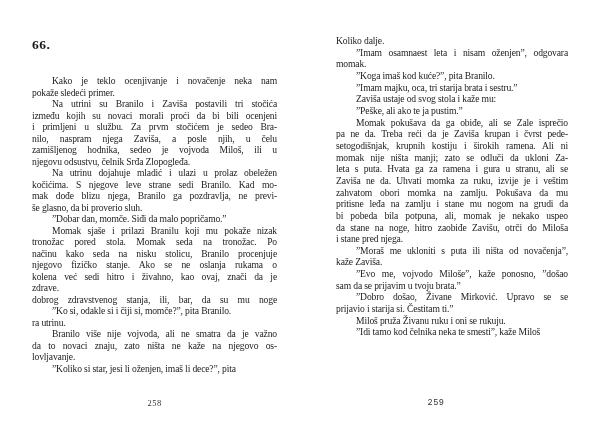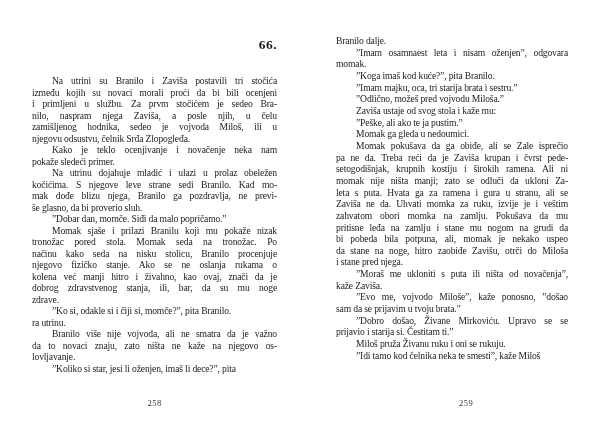--- a/index.html
+++ b/index.html
@@ -9,21 +9,21 @@
     background: #ffffff;
     overflow: hidden;
     font-family: "Liberation Serif", serif;
     color: #212121;
     -webkit-font-smoothing: antialiased;
   }
   .page-block { position: absolute; }
   .chapter-heading {
     position: absolute;
     left: 32px; top: 37px; width: 245px;
-    text-align: right;
+    text-align: left;
     font-weight: bold;
     font-size: 13.5px;
     letter-spacing: 0.5px;
     color: #1b1b1b;
   }
   .text-block {
     position: absolute;
     font-size: 9.6px;
     letter-spacing: -0.15px;
     color: #222222;
@@ -36,57 +36,57 @@
   .line.ind { text-indent: 20px; }
   .page-number {
     position: absolute;
     top: 398px;
     font-size: 8.5px;
     letter-spacing: 0.5px;
     text-align: center;
     color: #333333;
   }
   .page-number.left  { left: 32px;  width: 245px; }
-  .page-number.right { left: 350px; width: 232px; }
+  .page-number.right { left: 320px; width: 232px; font-family: Liberation Mono, monospace; }
 </style>
 </head>
 <body style="background: rgb(255, 255, 255); color: rgb(34, 34, 34);">
 
 <div class="page-block">
   <div class="chapter-heading">66.</div>
   <div class="text-block left">
       <div class="para">
+        <div class="line j ind">Kako je teklo ocenjivanje i novačenje neka nam</div>
+        <div class="line">pokaže sledeći primer.</div>
+      </div>
+      <div class="para">
         <div class="line j ind">Na utrini su Branilo i Zaviša postavili tri stočića</div>
         <div class="line j">između kojih su novaci morali proći da bi bili ocenjeni</div>
         <div class="line j">i primljeni u službu. Za prvm stočićem je sedeo Bra-</div>
         <div class="line j">nilo, naspram njega Zaviša, a posle njih, u čelu</div>
         <div class="line j">zamišljenog hodnika, sedeo je vojvoda Miloš, ili u</div>
         <div class="line">njegovu odsustvu, čelnik Srđa Zlopogleđa.</div>
-      </div>
-      <div class="para">
-        <div class="line j ind">Kako je teklo ocenjivanje i novačenje neka nam</div>
-        <div class="line">pokaže sledeći primer.</div>
       </div>
       <div class="para">
         <div class="line j ind">Na utrinu dojahuje mladić i ulazi u prolaz obeležen</div>
         <div class="line j">kočićima. S njegove leve strane sedi Branilo. Kad mo-</div>
         <div class="line j">mak dođe blizu njega, Branilo ga pozdravlja, ne previ-</div>
         <div class="line">še glasno, da bi proverio sluh.</div>
       </div>
       <div class="para">
         <div class="line ind">”Dobar dan, momče. Siđi da malo popričamo.”</div>
       </div>
       <div class="para">
         <div class="line j ind">Momak sjaše i prilazi Branilu koji mu pokaže nizak</div>
         <div class="line j">tronožac pored stola. Momak seda na tronožac. Po</div>
         <div class="line j">načinu kako seda na nisku stolicu, Branilo procenjuje</div>
         <div class="line j">njegovo fizičko stanje. Ako se ne oslanja rukama o</div>
-        <div class="line j">kolena već manji hitro i živahno, kao ovaj, znači da je</div>
+        <div class="line j">kolena već sedi hitro i živahno, kao ovaj, znači da je</div>
+        <div class="line">zdrave.</div>
         <div class="line j">dobrog zdravstvenog stanja, ili, bar, da su mu noge</div>
-        <div class="line">zdrave.</div>
       </div>
       <div class="para">
         <div class="line ind">”Ko si, odakle si i čiji si, momče?”, pita Branilo.</div>
       </div>
       <div class="para">
         <div class="line">ra utrinu.</div>
       </div>
       <div class="para">
         <div class="line j ind">Branilo više nije vojvoda, ali ne smatra da je važno</div>
         <div class="line j">da to novaci znaju, zato ništa ne kaže na njegovo os-</div>
@@ -95,43 +95,37 @@
       <div class="para">
         <div class="line ind">”Koliko si star, jesi li oženjen, imaš li dece?”, pita</div>
       </div>
     </div>
   <div class="page-number left">258</div>
 </div>
 
 <div class="page-block">
   <div class="text-block right">
       <div class="para">
-        <div class="line">Branilo dalje.</div>
+        <div class="line">Koliko dalje.</div>
       </div>
       <div class="para">
         <div class="line j ind">”Imam osamnaest leta i nisam oženjen”, odgovara</div>
         <div class="line">momak.</div>
       </div>
       <div class="para">
         <div class="line ind">”Koga imaš kod kuće?”, pita Branilo.</div>
       </div>
       <div class="para">
         <div class="line ind">”Imam majku, oca, tri starija brata i sestru.”</div>
       </div>
       <div class="para">
-        <div class="line ind">”Odlično, možeš pred vojvodu Miloša.”</div>
-      </div>
-      <div class="para">
         <div class="line ind">Zaviša ustaje od svog stola i kaže mu:</div>
       </div>
       <div class="para">
         <div class="line ind">”Peške, ali ako te ja pustim.”</div>
-      </div>
-      <div class="para">
-        <div class="line ind">Momak ga gleda u nedoumici.</div>
       </div>
       <div class="para">
         <div class="line j ind">Momak pokušava da ga obiđe, ali se Zale isprečio</div>
         <div class="line j">pa ne da. Treba reći da je Zaviša krupan i čvrst pede-</div>
         <div class="line j">setogodišnjak, krupnih kostiju i širokih ramena. Ali ni</div>
         <div class="line j">momak nije ništa manji; zato se odluči da ukloni Za-</div>
         <div class="line j">leta s puta. Hvata ga za ramena i gura u stranu, ali se</div>
         <div class="line j">Zaviša ne da. Uhvati momka za ruku, izvije je i veštim</div>
         <div class="line j">zahvatom obori momka na zamlju. Pokušava da mu</div>
         <div class="line j">pritisne leđa na zamlju i stane mu nogom na grudi da</div>
@@ -141,21 +135,21 @@
       </div>
       <div class="para">
         <div class="line j ind">”Moraš me ukloniti s puta ili ništa od novačenja”,</div>
         <div class="line">kaže Zaviša.</div>
       </div>
       <div class="para">
         <div class="line j ind">”Evo me, vojvodo Miloše”, kaže ponosno, ”došao</div>
         <div class="line">sam da se prijavim u tvoju brata.”</div>
       </div>
       <div class="para">
-        <div class="line j ind">”Dobro došao, Živane Mirkoviću. Upravo se se</div>
+        <div class="line j ind">”Dobro došao, Živane Mirković. Upravo se se</div>
         <div class="line">prijavio i starija si. Čestitam ti.”</div>
       </div>
       <div class="para">
         <div class="line ind">Miloš pruža Živanu ruku i oni se rukuju.</div>
       </div>
       <div class="para">
         <div class="line ind">”Idi tamo kod čelnika neka te smesti”, kaže Miloš</div>
       </div>
     </div>
   <div class="page-number right">259</div>

